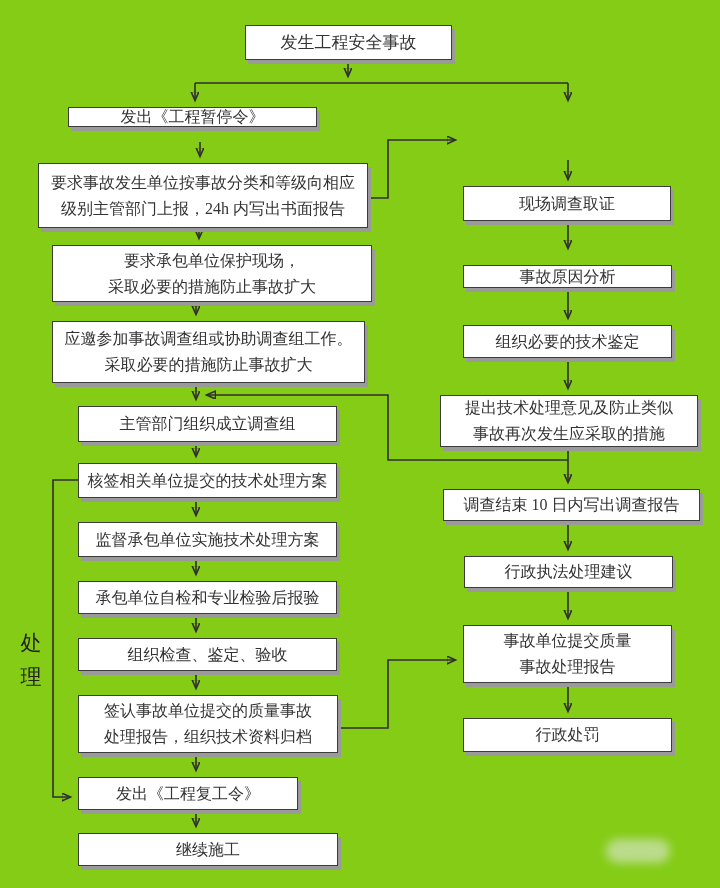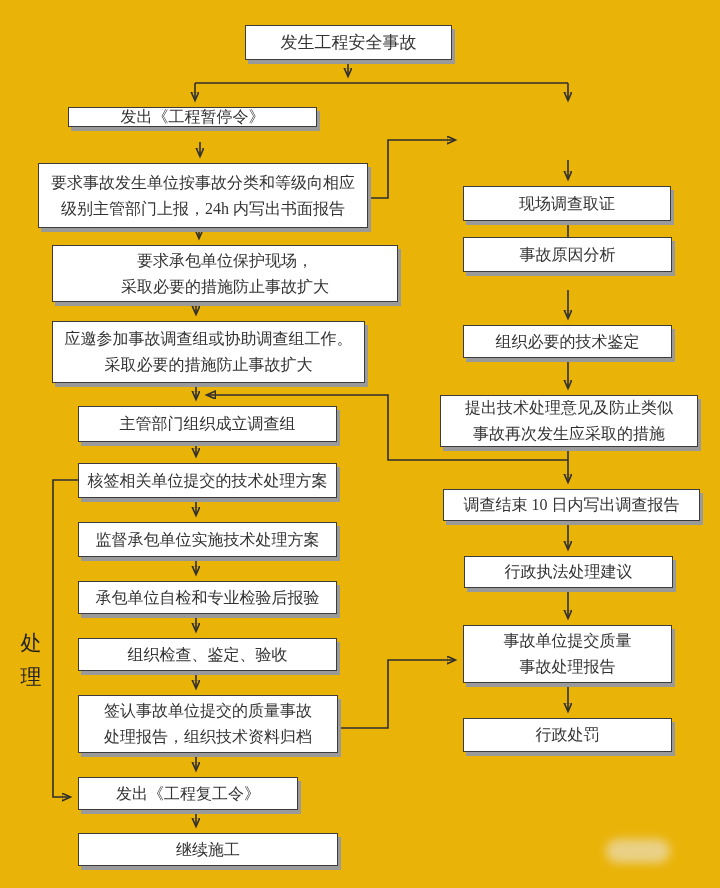--- a/index.html
+++ b/index.html
@@ -1,19 +1,19 @@
 <!DOCTYPE html>
 <html><head>
 <meta charset="utf-8">
 <style>
   html,body{margin:0;padding:0;background:#ffffff;}
   #canvas{
     position:relative;
     width:720px;height:888px;
-    background:#eab308;
+    background:#84cc16;
     font-family:"Liberation Serif","DejaVu Serif",serif;
     color:#333;
     overflow:hidden;
   }
   .node{
     position:absolute;
     box-sizing:border-box;
     background:#fff;
     border:1.5px solid #3c3c3c;
     box-shadow:3px 4px 0 0 #9a9a9a;
@@ -101,21 +101,21 @@
     <path d="M568,460 H388 V395 H207" marker-end="url(#arr)"></path>
   </svg>
 
   <div class="node start" style="left:245px;top:25px;width:207px;height:35px">发生工程安全事故</div>
 
   <div class="node" style="left:68px;top:107px;width:249px;height:20px">发出《工程暂停令》</div>
 
   <div class="node" style="left:38px;top:163px;width:330px;height:65px">要求事故发生单位按事故分类和等级向相应
 级别主管部门上报，24h 内写出书面报告</div>
 
-  <div class="node" style="left:52px;top:245px;width:346px;height:57px">要求承包单位保护现场，
+  <div class="node" style="left:52px;top:245px;width:320px;height:57px">要求承包单位保护现场，
 采取必要的措施防止事故扩大</div>
 
   <div class="node" style="left:52px;top:321px;width:313px;height:62px">应邀参加事故调查组或协助调查组工作。
 采取必要的措施防止事故扩大</div>
 
   <div class="node" style="left:78px;top:406px;width:259px;height:36px">主管部门组织成立调查组</div>
 
   <div class="node" style="left:78px;top:463px;width:259px;height:35px">核签相关单位提交的技术处理方案</div>
 
   <div class="node" style="left:78px;top:522px;width:259px;height:35px">监督承包单位实施技术处理方案</div>
@@ -127,21 +127,21 @@
   <div class="node" style="left:78px;top:695px;width:260px;height:58px">签认事故单位提交的质量事故
 处理报告，组织技术资料归档</div>
 
   <div class="node" style="left:78px;top:777px;width:220px;height:33px">发出《工程复工令》</div>
 
   <div class="node" style="left:78px;top:833px;width:260px;height:33px">继续施工</div>
 
 
   <div class="node" style="left:463px;top:186px;width:208px;height:35px">现场调查取证</div>
 
-  <div class="node" style="left:463px;top:237px;width:209px;height:35px">事故原因分析</div>
+  <div class="node" style="left:463px;top:265px;width:209px;height:23px">事故原因分析</div>
 
   <div class="node" style="left:463px;top:325px;width:209px;height:33px">组织必要的技术鉴定</div>
 
   <div class="node" style="left:440px;top:395px;width:258px;height:52px">提出技术处理意见及防止类似
 事故再次发生应采取的措施</div>
 
   <div class="node" style="left:443px;top:489px;width:257px;height:32px">调查结束 10 日内写出调查报告</div>
 
   <div class="node" style="left:464px;top:556px;width:209px;height:32px">行政执法处理建议</div>
 

